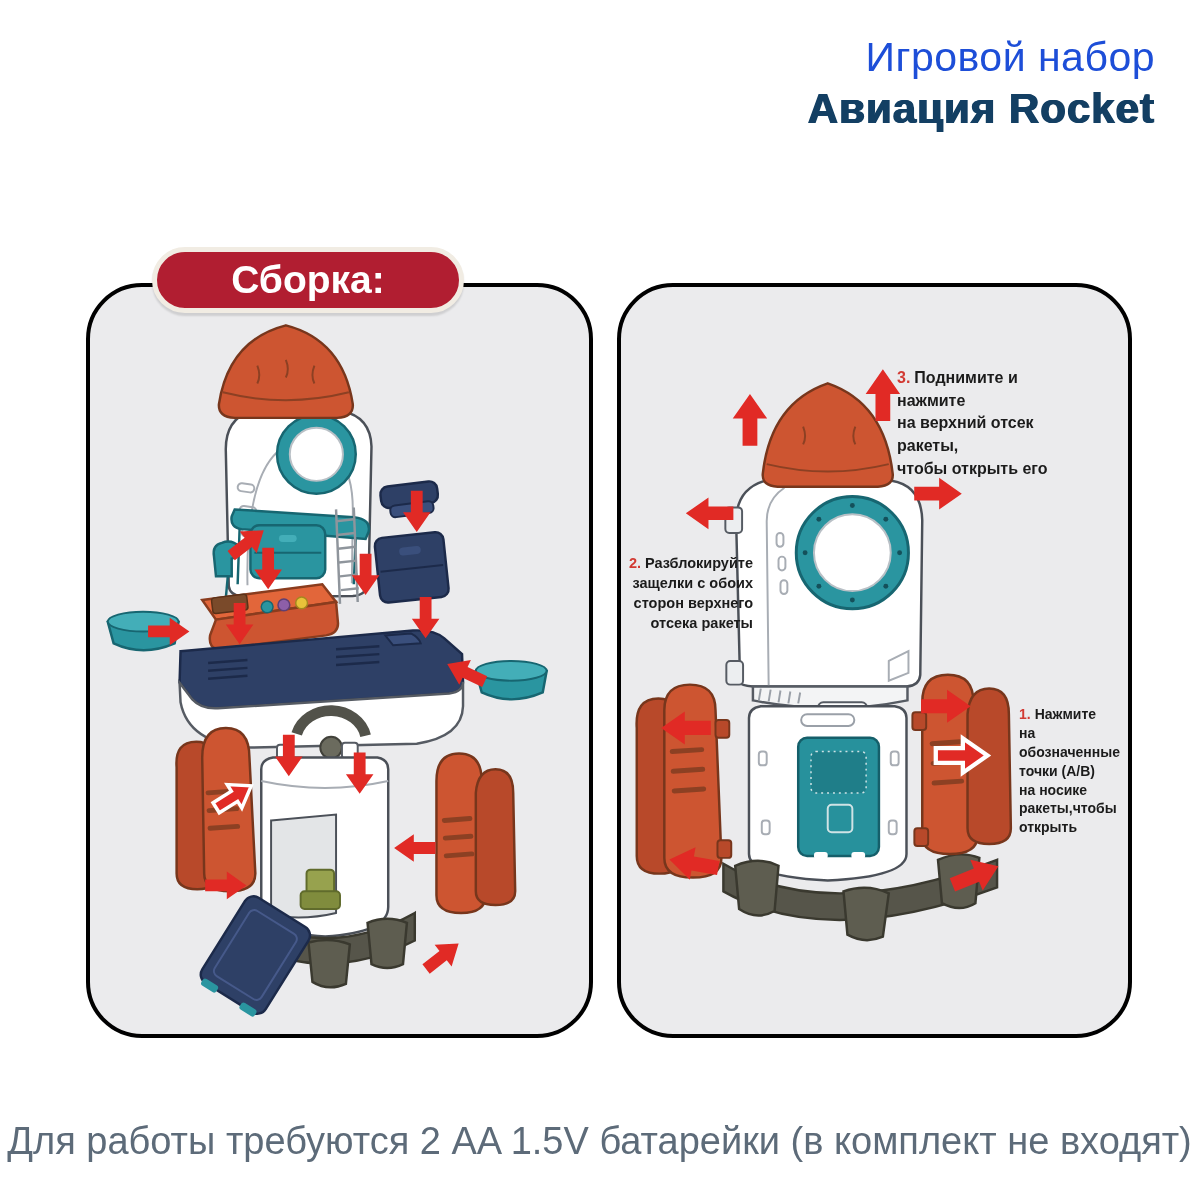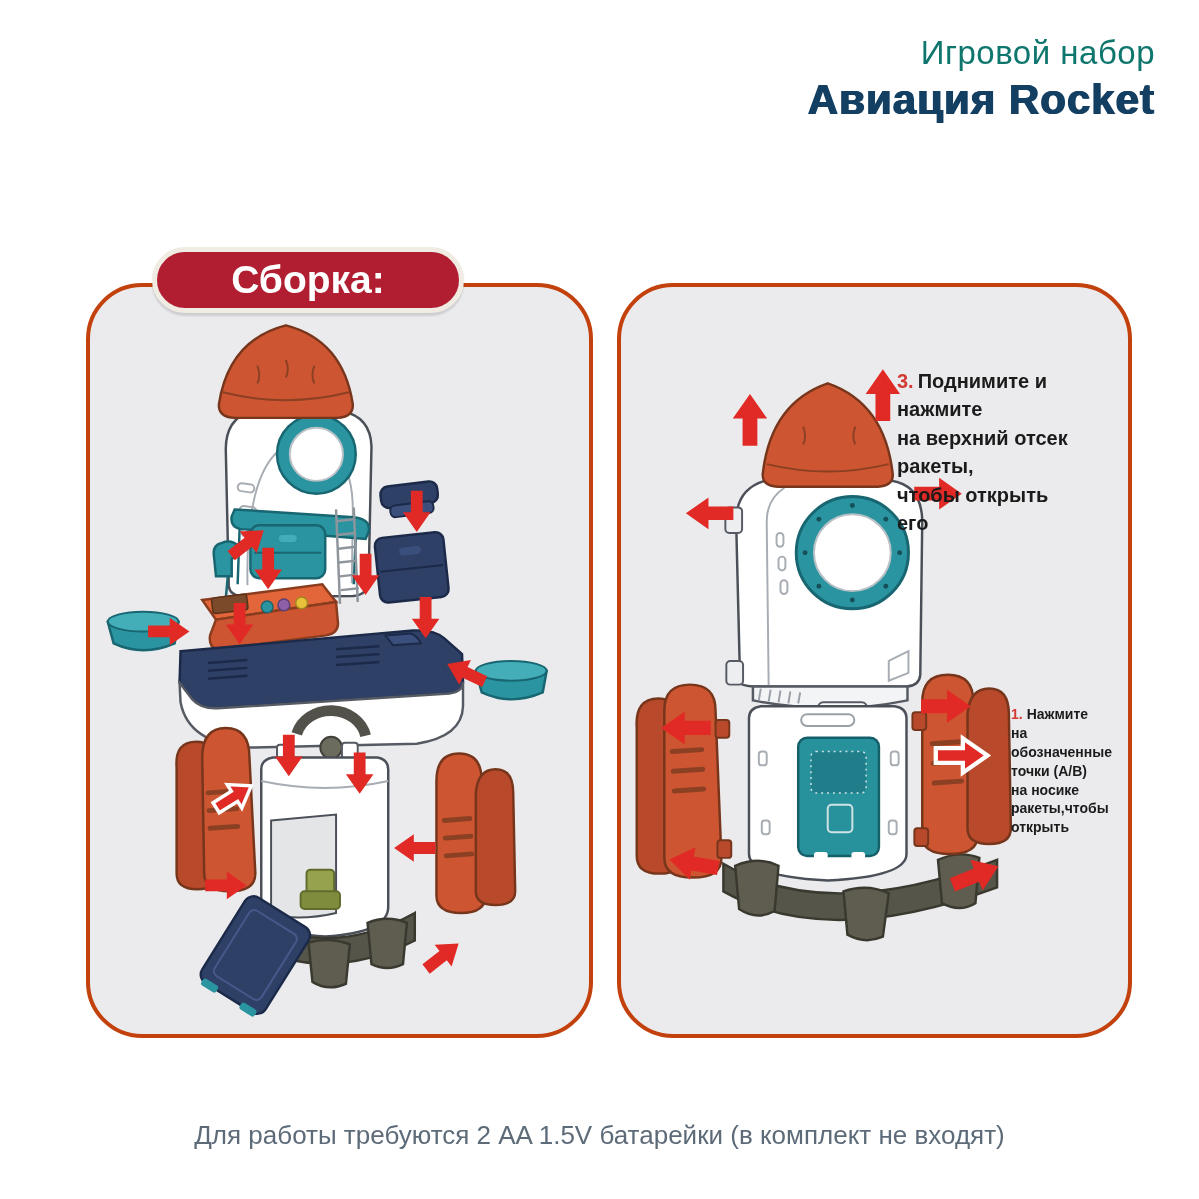--- a/index.html
+++ b/index.html
@@ -1,53 +1,53 @@
 <!DOCTYPE html>
 <html><head>
 <meta charset="utf-8">
 <style>
   * { margin:0; padding:0; box-sizing:border-box; }
   body { font-family:"Liberation Sans", sans-serif; background:#ffffff; }
   .page { position:relative; width:1199px; height:1199px; background:#ffffff; overflow:hidden; }
 
   
   .brand { position:absolute; top:34px; right:44px; text-align:right; }
-  .brand-sub { font-size:33px; color:#0f766e; letter-spacing:0.5px; }
+  .brand-sub { font-size:41px; color:#1d4ed8; letter-spacing:0.5px; }
   .brand-title { font-size:42px; font-weight:bold; color:#133f63; letter-spacing:1px; margin-top:4px;
                  text-shadow:0.8px 0 0 #133f63, -0.8px 0 0 #133f63; }
 
   
   .panel { position:absolute; top:283px; height:755px; background:#ebebed;
-           border:4px solid #c2410c; border-radius:56px; }
+           border:4px solid #000000; border-radius:56px; }
   .panel-left  { left:86px;  width:507px; }
   .panel-right { left:617px; width:515px; }
   .panel svg.art { position:absolute; left:0; top:0; width:100%; height:100%; }
 
   
   .pill { position:absolute; top:-40px; height:66px; background:#b11e31;
           border:5px solid #f1ece3; border-radius:36px; color:#ffffff;
           display:flex; align-items:center; justify-content:center;
           box-shadow:0 3px 2px rgba(0,0,0,0.12); z-index:3; }
   .pill-label { font-weight:bold; }
   .pill-assembly    { left:62px; width:312px; }
   .pill-assembly    .pill-label { font-size:39px; }
   .pill-disassembly { left:68px; width:314px; }
   .pill-disassembly .pill-label { font-size:36px; }
 
   
   .step { position:absolute; font-weight:bold; color:#1b1b1b; z-index:2; }
   .step .num { color:#d23a33; margin-right:4px; }
   .step .txt { white-space:pre-line; }
-  .step3 { left:276px; top:80px;  width:180px; font-size:20px;   line-height:1.42; text-align:left; }
+  .step3 { left:276px; top:80px;  width:180px; font-size:16px;   line-height:1.42; text-align:left; }
   .step2 { left:4px;   top:266px; width:128px; font-size:14.5px; line-height:1.38; text-align:right; }
-  .step1 { left:390px; top:418px; width:112px; font-size:14px;   line-height:1.35; text-align:left; }
+  .step1 { left:398px; top:418px; width:112px; font-size:14px;   line-height:1.35; text-align:left; }
 
   
   .note { position:absolute; left:0; right:0; top:1120px; text-align:center;
-          font-size:26px; color:#5d6b79; }
+          font-size:38px; color:#5d6b79; }
 
   
   svg use.outl { stroke:#ffffff; stroke-width:3.5px; }
 </style>
 </head>
 <body>
 
 <div class="page">
 
   <div class="brand">
@@ -297,20 +297,26 @@
         <use href="#arrB" transform="translate(74,584) rotate(190) scale(1.2)"></use>
         <use href="#arrB" transform="translate(360,596) rotate(-22) scale(1.2)"></use>
       </g>
     </svg>
 
     <div class="step step3">
       <span class="num">3.</span><span class="txt">Поднимите и нажмите
 на верхний отсек ракеты,
 чтобы открыть его</span>
     </div>
+    <div class="step step2">
+      <span class="num">2.</span><span class="txt">Разблокируйте
+защелки с обоих
+сторон верхнего
+отсека ракеты</span>
+    </div>
     <div class="step step1">
       <span class="num">1.</span><span class="txt">Нажмите
 на обозначенные
 точки (A/B)
 на носике
 ракеты,чтобы
 открыть</span>
     </div>
   </section>
 

